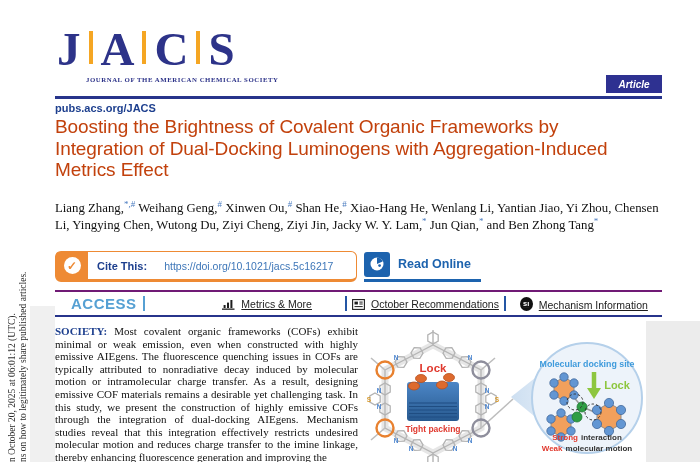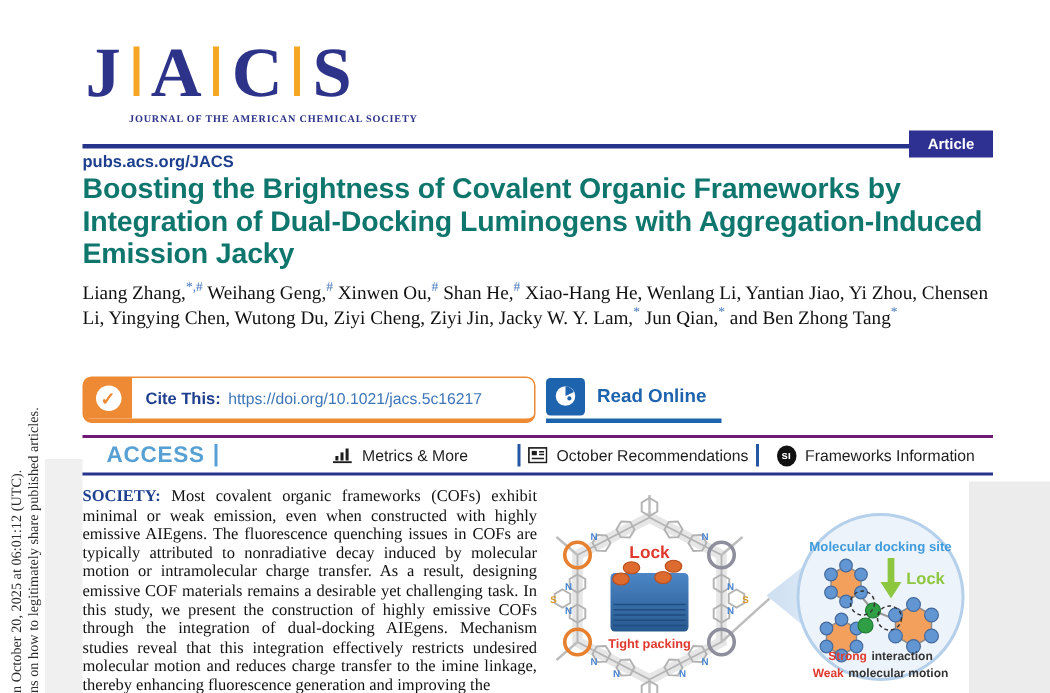--- a/index.html
+++ b/index.html
@@ -14,52 +14,52 @@
     line-height:11px;color:#2b2b2b;white-space:nowrap;}
   
   .logo{position:absolute;left:57px;top:26px;}
   .logo-letters{display:flex;align-items:flex-start;gap:8px;}
   .logo-letter{font-family:"Liberation Serif",serif;font-weight:bold;font-size:47px;
     line-height:1;color:#2d3389;}
   .logo-bar{width:4px;height:33px;background:#f5a623;margin-top:5px;}
   .logo-subtitle{margin-top:3px;margin-left:29px;font-family:"Liberation Serif",serif;
     font-weight:bold;font-size:6.8px;letter-spacing:0.55px;color:#2d3389;}
   .top-rule{position:absolute;left:55px;top:96px;width:607px;height:2.5px;background:#27348b;}
-  .article-badge{position:absolute;left:606px;top:87px;width:56px;height:18px;background:#2e3191;
-    color:#fff;font-size:10px;font-weight:bold;display:flex;align-items:center;justify-content:center;}
+  .article-badge{position:absolute;left:606px;top:75px;width:56px;height:18px;background:#2e3191;
+    color:#fff;font-size:10px;font-weight:bold;display:flex;align-items:center;justify-content:center;font-style:italic;}
   .pubs-link{position:absolute;left:55px;top:102px;font-size:11px;font-weight:bold;color:#1d3f8e;text-align:right;}
   
-  .title{position:absolute;left:55px;top:116px;width:610px;font-size:19px;font-weight:bold;
-    color:#0f766e;line-height:21.5px;letter-spacing:-0.1px;}
-  .authors{position:absolute;left:55px;top:187px;width:604px;font-family:"Liberation Serif",serif;
+  .title{position:absolute;left:55px;top:116px;width:610px;font-size:19px;font-weight:normal;
+    color:#c2410c;line-height:21.5px;letter-spacing:-0.1px;}
+  .authors{position:absolute;left:55px;top:200px;width:604px;font-family:"Liberation Serif",serif;
     font-size:12.8px;line-height:16.5px;color:#111;}
   .authors sup{color:#4b7cc0;font-size:9px;line-height:0;}
   
   .cite-pill{position:absolute;left:55px;top:251px;width:302px;height:31px;box-sizing:border-box;
     border:1.5px solid #ee8a34;border-bottom:3.5px solid #ee8a34;border-radius:6px;
     display:flex;align-items:center;background:#fff;}
   .cite-iconbox{width:32px;align-self:stretch;background:#ee8a34;border-radius:3px 0 0 2px;
     display:flex;align-items:center;justify-content:center;}
   .check-circle{width:17px;height:17px;border-radius:50%;background:#fff;color:#ee8a34;
     font-size:12px;font-weight:bold;display:flex;align-items:center;justify-content:center;}
   .cite-label{margin-left:9px;font-size:11px;font-weight:bold;color:#1d3f8e;white-space:nowrap;}
-  .cite-doi{margin-left:5px;font-size:10.5px;color:#3d76b8;white-space:nowrap;}
+  .cite-doi{margin-left:17px;font-size:10.5px;color:#3d76b8;white-space:nowrap;}
   .read-online{position:absolute;left:364px;top:251px;height:31px;box-sizing:border-box;
     display:flex;align-items:center;gap:8px;border-bottom:3.5px solid #1d63ae;padding:0 10px 2px 0;}
   .ro-iconbox{width:26px;height:25px;background:#1d63ae;border-radius:3px;
     display:flex;align-items:center;justify-content:center;}
   .ro-label{font-size:12.5px;font-weight:bold;color:#1d63ae;white-space:nowrap;}
   
   .access-bar{position:absolute;left:55px;top:290px;width:607px;height:27px;box-sizing:border-box;
     border-top:2px solid #701a75;border-bottom:2.5px solid #27348b;display:flex;align-items:center;}
   .access-brand{padding-left:16px;width:118px;display:flex;align-items:center;gap:6px;
     font-size:15px;font-weight:bold;letter-spacing:0.5px;color:#56a0d3;}
   .access-cursor{width:2.5px;height:15px;background:#56a0d3;}
-  .bar-item{flex:1;display:flex;align-items:center;justify-content:center;gap:6px;
-    font-size:10.5px;color:#1d1d1d;}
+  .bar-item{flex:1;display:flex;align-items:flex-end;justify-content:center;gap:6px;
+    font-size:10.5px;color:#1d1d1d;text-decoration:underline;}
   .bar-sep{width:2px;height:15px;background:#2456a4;}
   .si-circle{width:13px;height:14px;border-radius:50%;background:#111;color:#fff;
     font-size:7.5px;font-weight:bold;display:flex;align-items:center;justify-content:center;}
   
   .abstract{position:absolute;left:55px;top:325px;width:303px;font-family:"Liberation Serif",serif;
     font-size:11px;line-height:12.6px;text-align:justify;color:#111;}
   .abs-label{font-weight:bold;color:#1d3f8e;}
   
   .figure{position:absolute;left:363px;top:325px;width:285px;height:150px;}
   .fig-sans{font-family:"Liberation Sans",sans-serif;}
@@ -90,21 +90,21 @@
     <div class="logo-subtitle">JOURNAL OF THE AMERICAN CHEMICAL SOCIETY</div>
   </div>
 
   <div class="top-rule"></div>
   <div class="article-badge">Article</div>
   <div class="pubs-link">pubs.acs.org/JACS</div>
 
   <div class="title">
     <div>Boosting the Brightness of Covalent Organic Frameworks by</div>
     <div>Integration of Dual-Docking Luminogens with Aggregation-Induced</div>
-    <div>Emission Jacky</div>
+    <div>Metrics Effect</div>
   </div>
 
   <div class="authors"><span>Liang Zhang,<sup>*,#</sup></span> <span>Weihang Geng,<sup>#</sup></span> <span>Xinwen Ou,<sup>#</sup></span> <span>Shan He,<sup>#</sup></span> <span>Xiao-Hang He,</span> <span>Wenlang Li,</span> <span>Yantian Jiao,</span> <span>Yi Zhou,</span> <span>Chensen Li,</span> <span>Yingying Chen,</span> <span>Wutong Du,</span> <span>Ziyi Cheng,</span> <span>Ziyi Jin,</span> <span>Jacky W. Y. Lam,<sup>*</sup></span> <span>Jun Qian,<sup>*</sup></span> <span>and Ben Zhong Tang<sup>*</sup></span> </div>
 
   <div class="cite-pill">
     <span class="cite-iconbox">
       <span class="check-circle">✓</span>
     </span>
     <span class="cite-label">Cite This:</span>
     <span class="cite-doi">https://doi.org/10.1021/jacs.5c16217</span>
@@ -144,21 +144,21 @@
         <line x1="7.4" y1="5" x2="10.7" y2="5" stroke="#1d1d1d" stroke-width="1"></line>
         <line x1="2.5" y1="7.6" x2="10.7" y2="7.6" stroke="#1d1d1d" stroke-width="1"></line>
       </svg>
       <span>October Recommendations</span>
     </div>
     <div class="bar-sep"></div>
     <div class="bar-item">
       <span class="si-circle">
         <span>sı</span>
       </span>
-      <span>Frameworks Information</span>
+      <span>Mechanism Information</span>
     </div>
   </div>
 
   <div class="abstract">
     <span class="abs-label">SOCIETY:</span>
     <span>Most covalent organic frameworks (COFs) exhibit minimal or weak emission, even when constructed with highly emissive AIEgens. The fluorescence quenching issues in COFs are typically attributed to nonradiative decay induced by molecular motion or intramolecular charge transfer. As a result, designing emissive COF materials remains a desirable yet challenging task. In this study, we present the construction of highly emissive COFs through the integration of dual-docking AIEgens. Mechanism studies reveal that this integration effectively restricts undesired molecular motion and reduces charge transfer to the imine linkage, thereby enhancing fluorescence generation and improving the</span>
   </div>
 
   <div class="figure">
     <svg width="285" height="150" viewBox="0 0 285 150" class="fig-sans">

